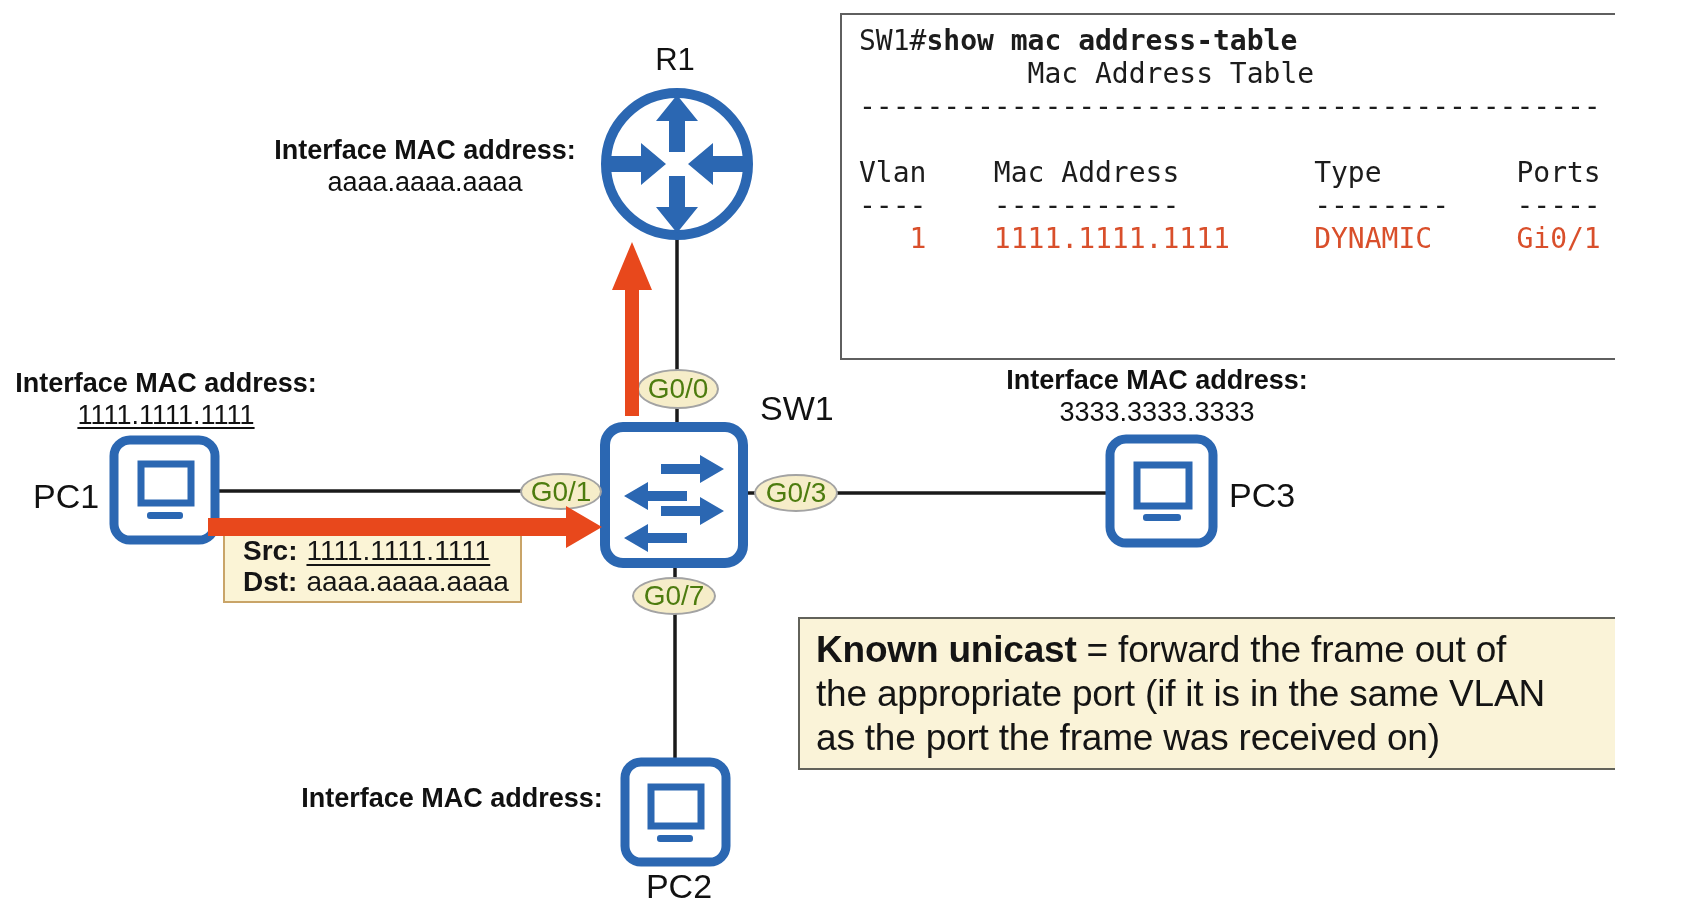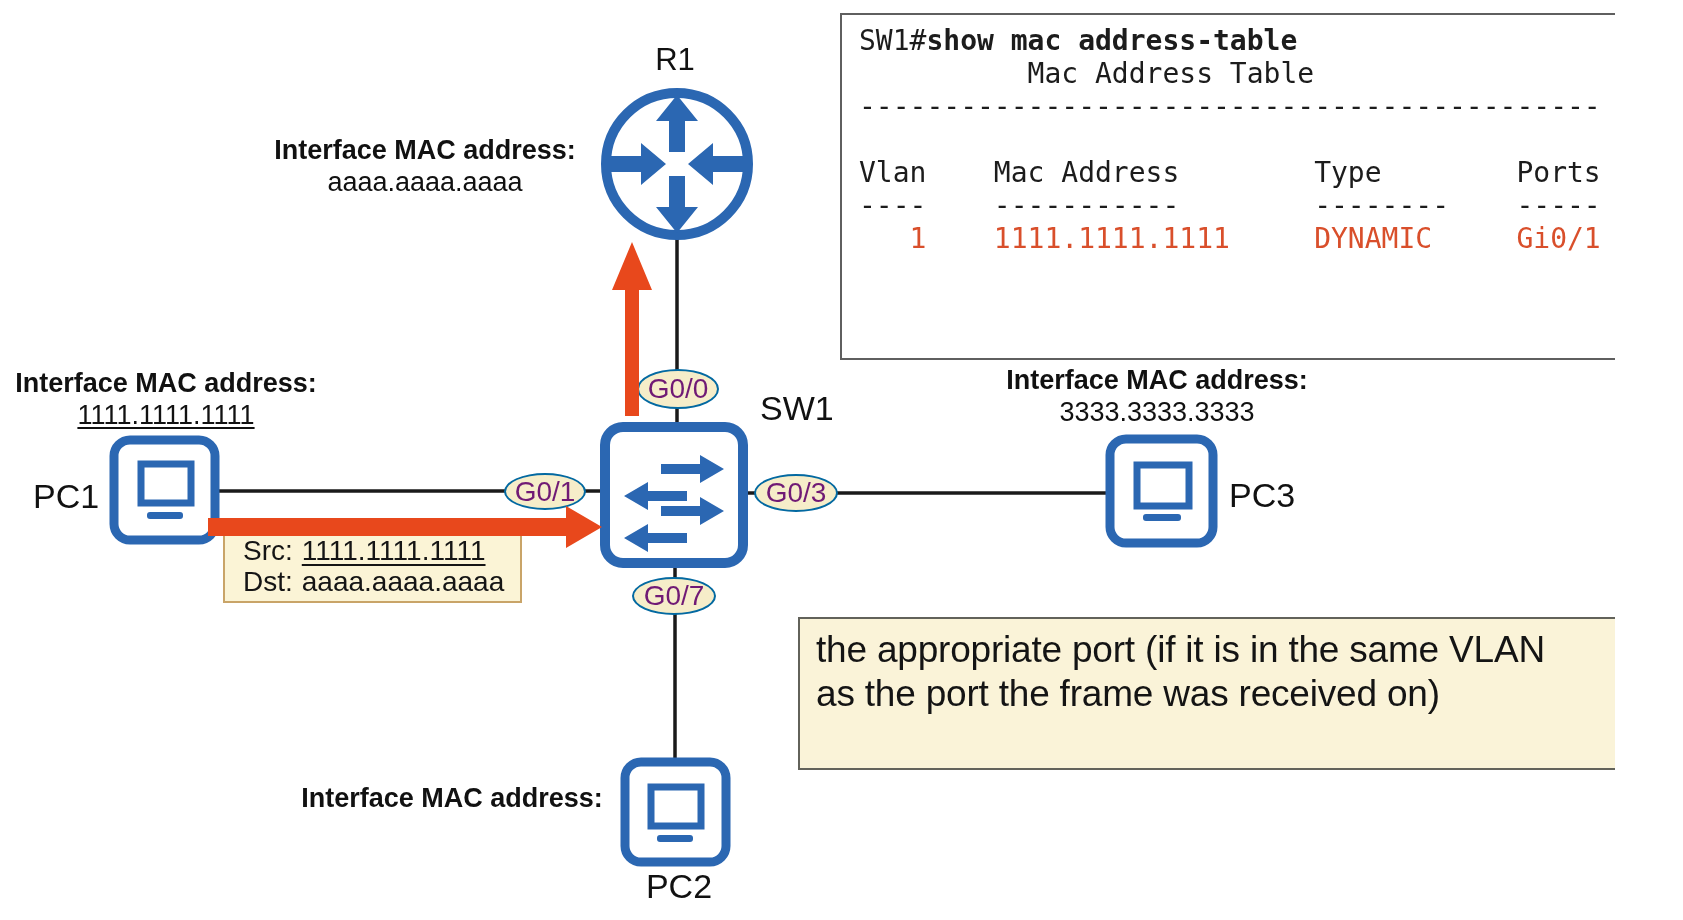--- a/index.html
+++ b/index.html
@@ -22,28 +22,28 @@
         border:2px solid #62625a;z-index:2;box-sizing:border-box;
         font-size:37px;letter-spacing:-0.2px;color:#141414;padding:9px 0 0 16px;}
   .note .nline{height:44px;line-height:44px;white-space:pre;}
   .note .lead{font-weight:bold;}
 
   
   .frame{left:223px;top:528px;width:299px;height:75px;background:#fbf4d6;
          border:2px solid #c9a468;z-index:4;box-sizing:border-box;
          font-size:28px;color:#151515;padding:5px 0 0 18px;}
   .frame .fline{height:31px;line-height:31px;white-space:pre;}
-  .frame .flabel{font-weight:normal;}
+  .frame .flabel{font-weight:bold;}
   .frame .fval{margin-left:9px;}
   .frame .und{text-decoration:underline;text-underline-offset:4px;text-decoration-thickness:2px;}
 
   
-  .port{background:#f6edc9;border:2px solid #0369a1;border-radius:50%;
+  .port{background:#f6edc9;border:2px solid #a3a3a3;border-radius:50%;
         display:flex;align-items:center;justify-content:center;
-        font-size:28px;color:#701a75;z-index:5;box-sizing:border-box;}
+        font-size:28px;color:#4d7c0f;z-index:5;box-sizing:border-box;}
 
   
   .devlabel{font-size:34px;color:#111;z-index:3;white-space:nowrap;}
   .center{text-align:center;}
 
   
   .macblock{z-index:3;text-align:center;font-size:27px;line-height:32px;color:#111;white-space:nowrap;}
   .macblock .t{font-weight:bold;}
   .macblock .u{text-decoration:underline;text-underline-offset:3px;text-decoration-thickness:2px;}
 </style>
@@ -98,31 +98,32 @@
     <div class="cline"><span>SW1#</span><span class="cmd">show mac address-table</span></div>
     <div class="cline">          Mac Address Table</div>
     <div class="cline">--------------------------------------------</div>
     <div class="cline"></div>
     <div class="cline">Vlan    Mac Address        Type        Ports</div>
     <div class="cline">----    -----------        --------    -----</div>
     <div class="cline hl">   1    1111.1111.1111     DYNAMIC     Gi0/1</div>
   </div>
 
   <div class="abs note">
+    <div class="nline"><span class="lead">Known unicast</span><span> = forward the frame out of</span></div>
     <div class="nline">the appropriate port (if it is in the same VLAN</div>
     <div class="nline">as the port the frame was received on)</div>
   </div>
 
   <div class="abs frame">
     <div class="fline"><span class="flabel">Src:</span><span class="fval und">1111.1111.1111</span></div>
     <div class="fline"><span class="flabel">Dst:</span><span class="fval">aaaa.aaaa.aaaa</span></div>
   </div>
 
   <div class="abs port" style="left:637px;top:369px;width:82px;height:40px;">G0/0</div>
-  <div class="abs port" style="left:504px;top:473px;width:82px;height:37px;">G0/1</div>
+  <div class="abs port" style="left:520px;top:473px;width:82px;height:37px;">G0/1</div>
   <div class="abs port" style="left:632px;top:577px;width:84px;height:38px;">G0/7</div>
   <div class="abs port" style="left:754px;top:474px;width:84px;height:38px;">G0/3</div>
 
   <svg width="1683" height="920" style="z-index:6;pointer-events:none">
     <path d="M602,527 L566,548 L566,536 L208,536 L208,518 L566,518 L566,506 Z" fill="#e8481c"></path>
     <path d="M632,242 L652,290 L639,290 L639,416 L625,416 L625,290 L612,290 Z" fill="#e8481c"></path>
   </svg>
 
   <div class="abs devlabel center" style="left:630px;top:42px;width:90px;font-size:31px;">R1</div>
   <div class="abs devlabel" style="left:760px;top:389px;">SW1</div>

